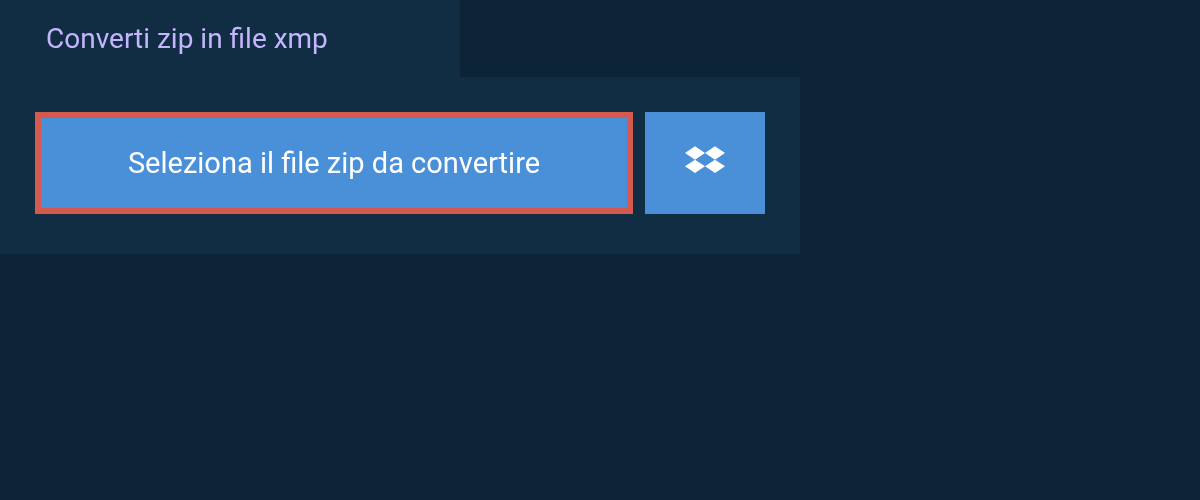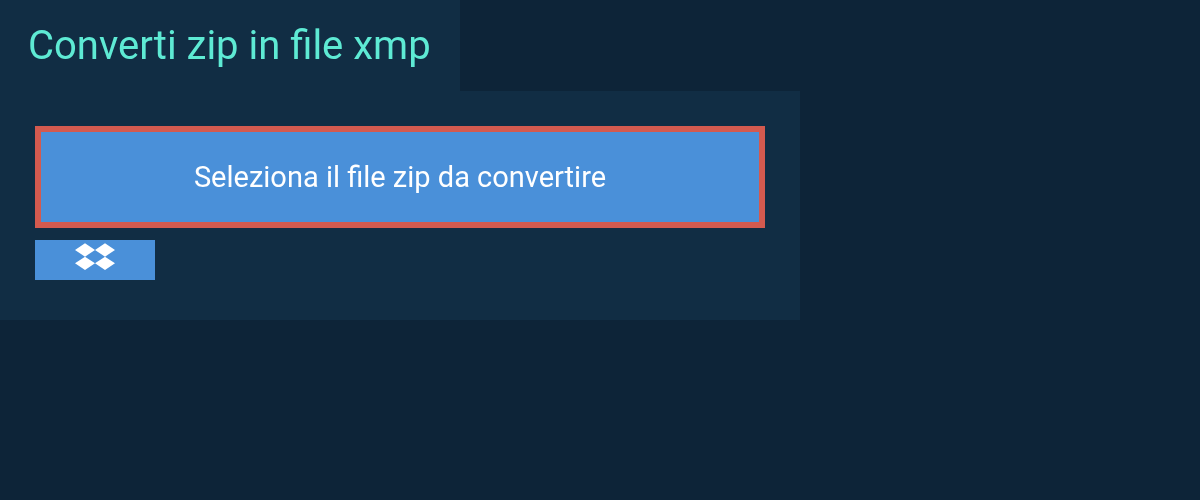--- a/index.html
+++ b/index.html
@@ -9,36 +9,35 @@
     }
     body {
       width: 1200px;
       height: 500px;
       background-color: #0d2438;
       font-family: -apple-system, BlinkMacSystemFont, "Segoe UI", Roboto, Helvetica, Arial, sans-serif;
       overflow: hidden;
     }
     .tab-header {
       background-color: #112d44;
-      color: #5eead4;
-      font-size: 40px;
+      color: #c4b5fd;
+      font-size: 28px;
       font-weight: 400;
-      padding: 22px 28px;
+      padding: 22px 46px;
       display: inline-block;
       min-width: 460px;
     }
     .main-panel {
       background-color: #112d44;
       padding: 35px 35px 40px 35px;
       width: 800px;
     }
     .button-row {
       display: flex;
       gap: 12px;
-      flex-direction: column;
     }
     .select-button {
       background-color: #4a90d9;
       color: #ffffff;
       font-size: 29px;
       font-weight: 400;
       padding: 28px 40px;
       border: 6px solid #d45a4f;
       cursor: pointer;
       text-align: center;

